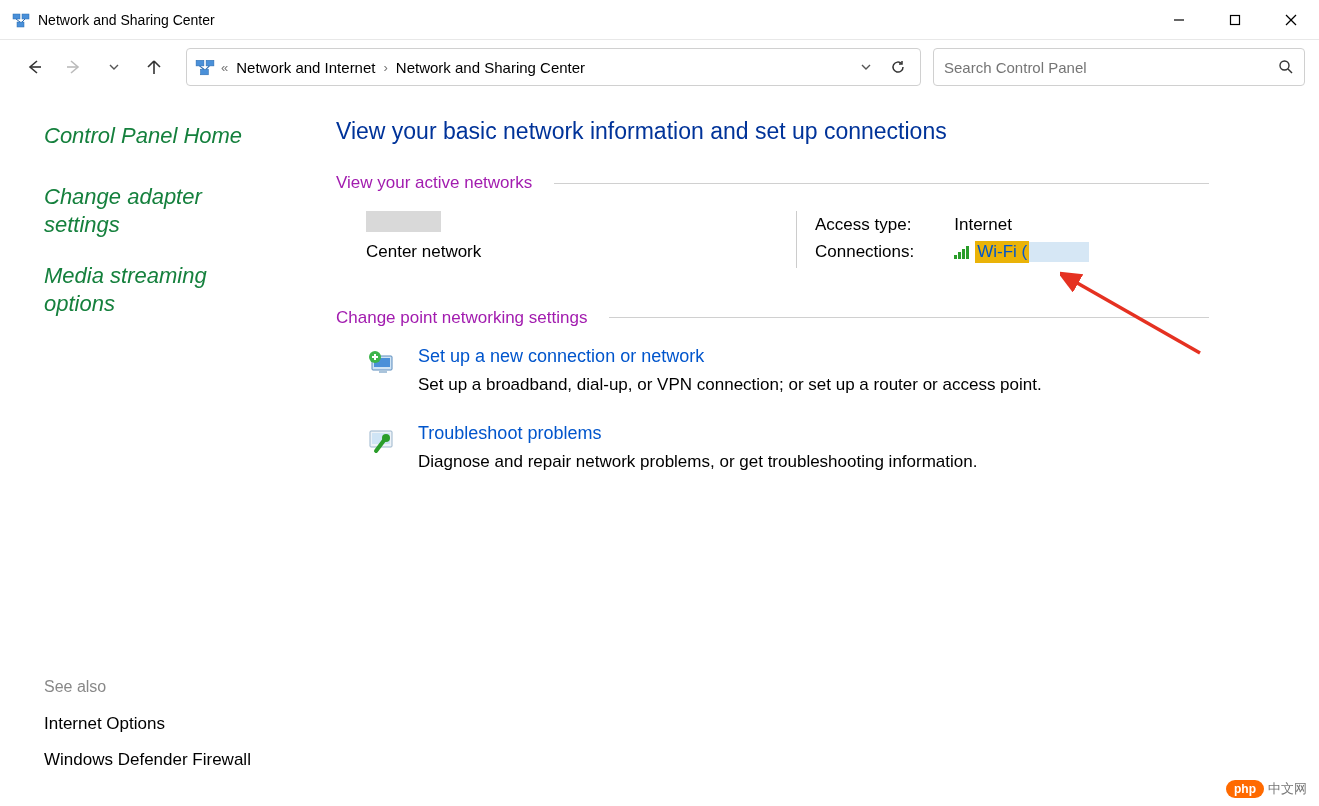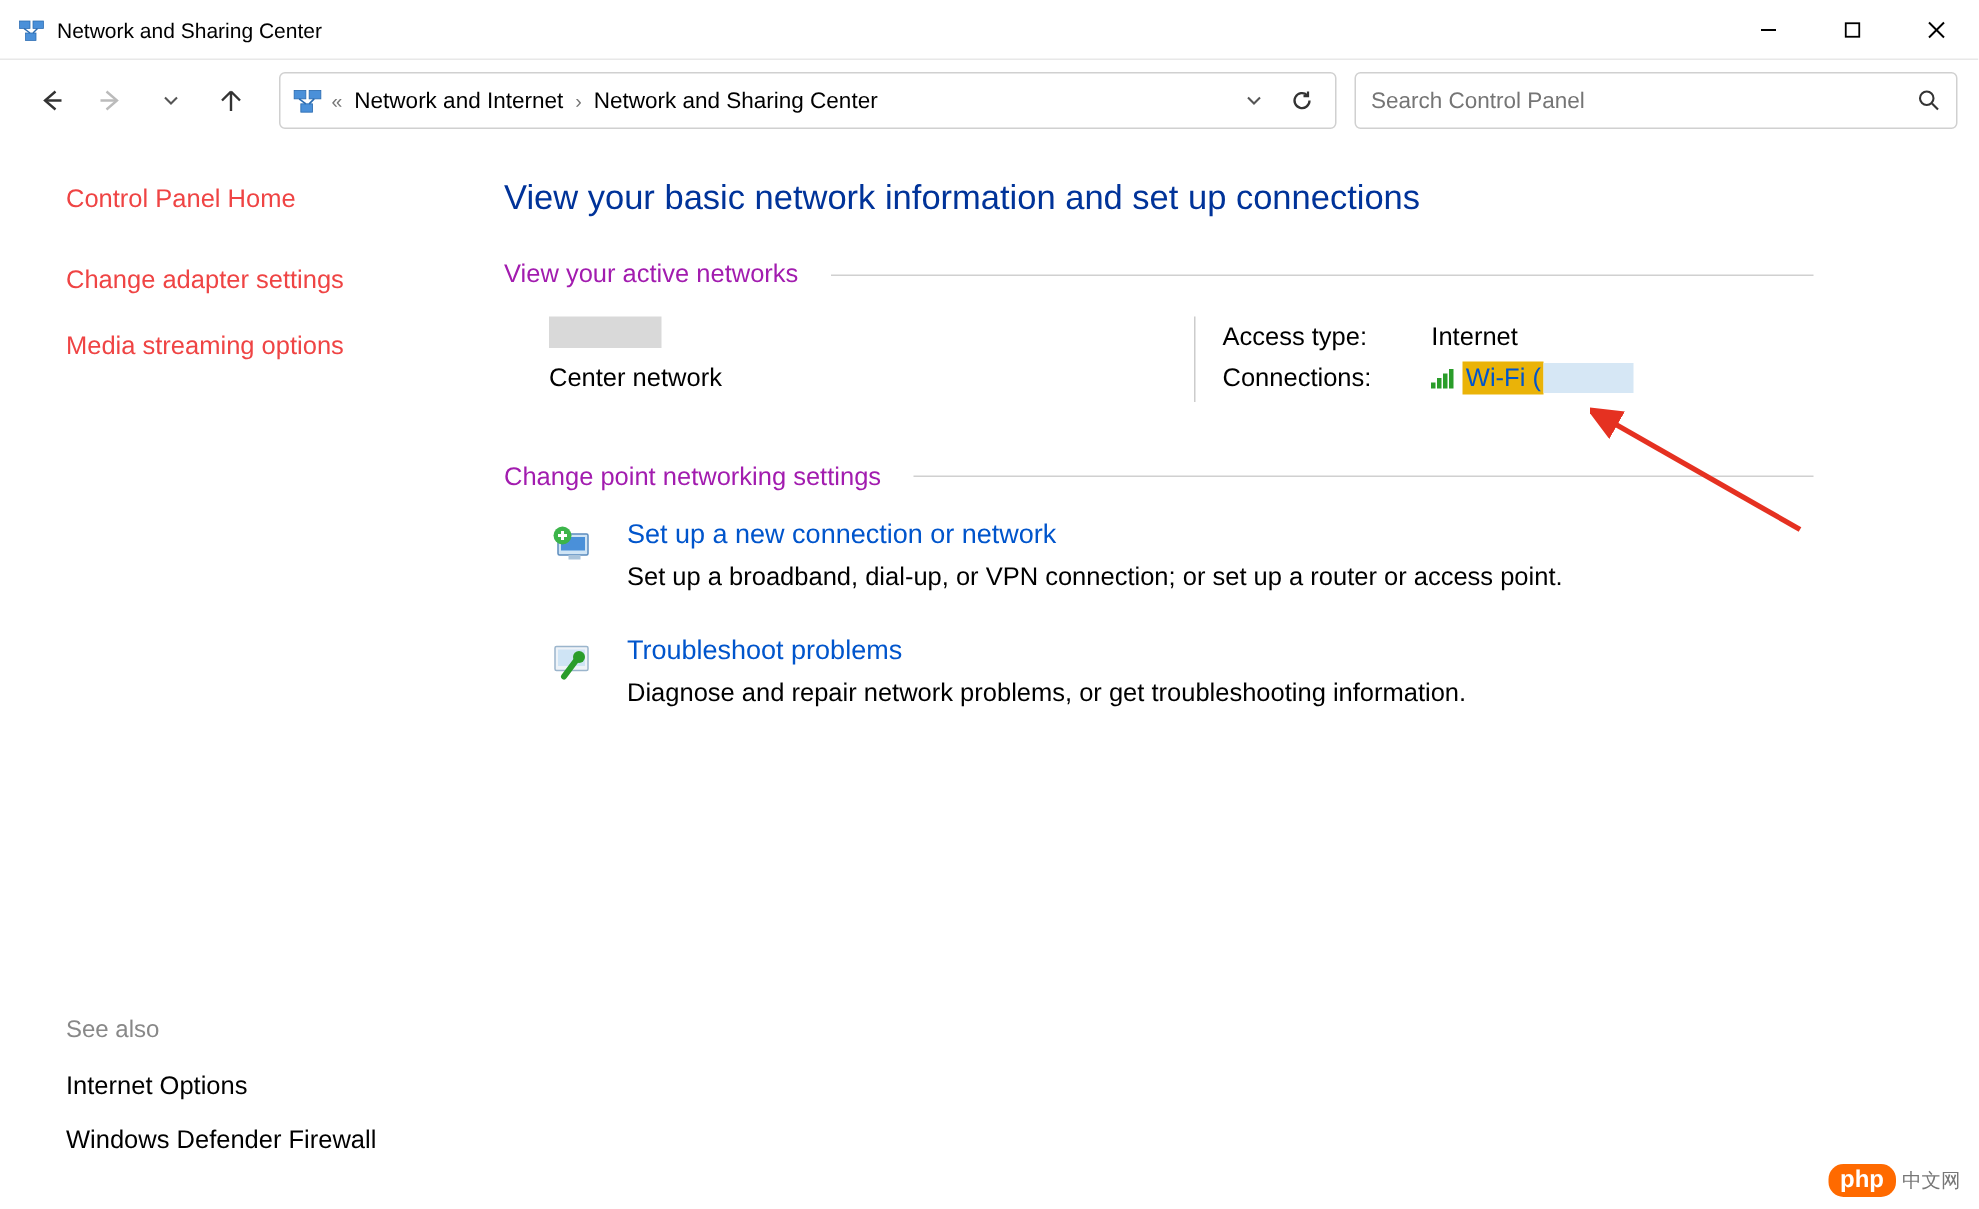--- a/index.html
+++ b/index.html
@@ -13,27 +13,27 @@
 
 .navbar { height: 54px; display: flex; align-items: center; padding: 0 14px; gap: 0; }
 .nav-btn { width: 40px; height: 40px; display: flex; align-items: center; justify-content: center; color: #555; border-radius: 4px; }
 .nav-btn.disabled { color: #bbb; }
 .addr { flex: 1; height: 38px; border: 1px solid #d0d0d0; border-radius: 4px; display: flex; align-items: center; padding: 0 6px; margin-left: 12px; margin-right: 12px; }
 .addr .mini-icon { width: 20px; height: 20px; margin: 0 4px 0 2px; }
 .addr .bc { font-size: 15px; padding: 0 6px; height: 100%; display:flex; align-items:center; }
 .addr .sep { color:#777; font-size: 13px; padding: 0 2px; }
 .addr .spacer { flex:1; }
 .addr .addr-btn { width: 32px; height: 32px; display:flex; align-items:center; justify-content:center; color:#555; }
-.search { width: 402px; height: 38px; border: 1px solid #d0d0d0; border-radius: 4px; display: flex; align-items: center; padding: 0 10px; }
+.search { width: 372px; height: 38px; border: 1px solid #d0d0d0; border-radius: 4px; display: flex; align-items: center; padding: 0 10px; }
 .search input { flex:1; border:none; outline:none; font-size:15px; color:#666; }
 .search .search-ic { color:#555; }
 
 .content { display:flex; height: calc(806px - 40px - 54px); }
 .sidebar { width: 320px; padding: 28px 0 0 44px; display:flex; flex-direction:column; }
-.side-link { color: #ef4444; font-size: 17px; margin-bottom: 22px; cursor: pointer; line-height: 1.3; max-width: 230px; }
+.side-link { color: #15803d; font-size: 22px; margin-bottom: 22px; cursor: pointer; line-height: 1.3; max-width: 230px; font-style: italic; }
 .side-spacer { flex:1; }
 .see-also-label { color:#888; font-size:16px; margin-bottom: 18px; }
 .see-also-link { color:#000; font-size:17px; margin-bottom: 16px; cursor:pointer; }
 
 .main { flex:1; padding: 24px 110px 0 16px; }
 .main h1 { color:#003399; font-weight:400; font-size:23px; margin-bottom: 28px; }
 .section-head { display:flex; align-items:center; margin-bottom: 18px; }
 .section-head .label { font-size:17px; color:#a21caf; margin-right: 22px; white-space:nowrap; }
 .section-head .line { flex:1; height:1px; background:#d0d0d0; }
 
@@ -52,21 +52,21 @@
 .wifi-link-mask { display:inline-block; width:60px; height:20px; background:#d6e7f5; vertical-align:middle; }
 
 .setting-item { display:flex; padding-left:30px; margin-bottom: 28px; gap: 18px; }
 .setting-icon { width: 34px; height: 34px; flex-shrink:0; margin-top:2px; }
 .setting-text .link { color:#0055cc; font-size:18px; cursor:pointer; }
 .setting-text .desc { font-size:17px; margin-top:8px; color:#000; }
 
 .arrow-annot { position:absolute; pointer-events:none; }
 
 .watermark { position:absolute; right:12px; bottom:8px; display:flex; align-items:center; gap:4px; font-size:13px; }
-.watermark .php-badge { background:#ff6a00; color:#fff; font-weight:bold; font-size:16px; padding:2px 8px; border-radius:10px; }
+.watermark .php-badge { background:#ff6a00; color:#fff; font-weight:bold; font-size:12px; padding:2px 8px; border-radius:10px; }
 .watermark .cn { color:#777; font-size:13px; }
 
 svg { display:block; }
 </style>
 </head>
 <body>
 
 <div class="titlebar">
   <span class="app-icon">
     <svg viewBox="0 0 18 18">

